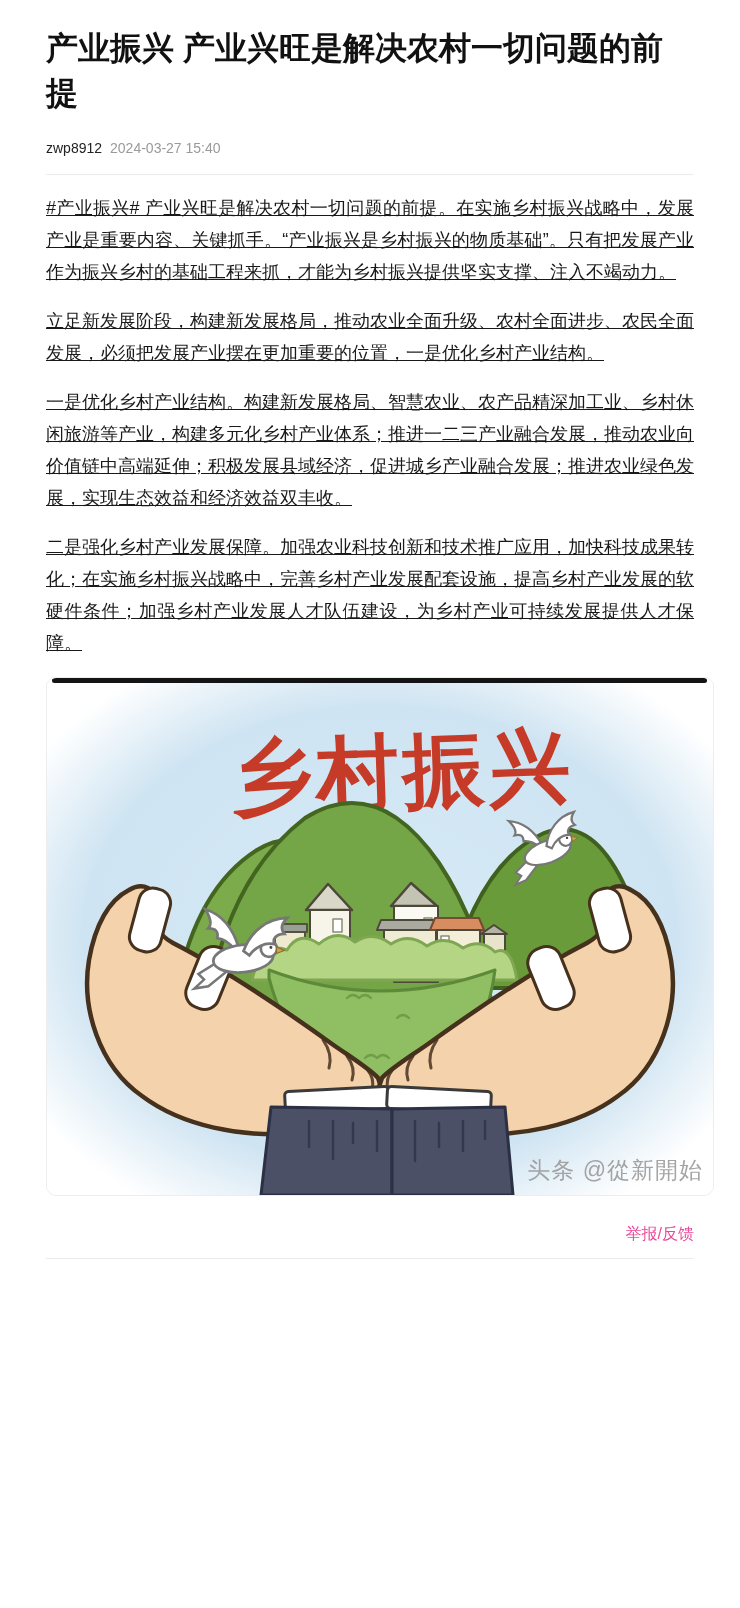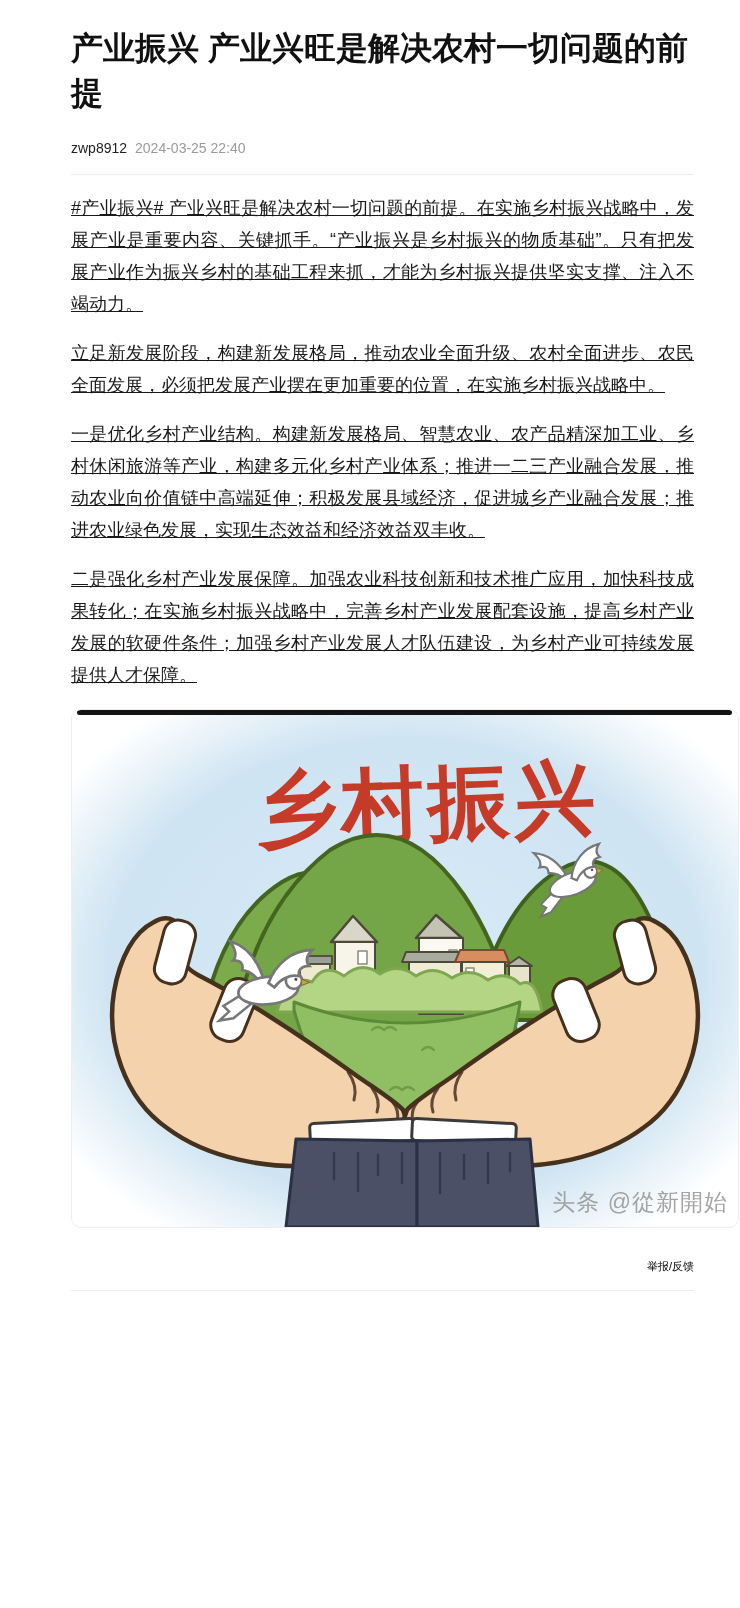--- a/index.html
+++ b/index.html
@@ -1,21 +1,21 @@
 <!DOCTYPE html>
 <html><head>
 <meta charset="utf-8">
 <style>
   html, body { margin:0; padding:0; background:#ffffff; }
   body {
     width:740px;
     font-family:"Liberation Sans","DejaVu Sans",sans-serif;
     color:#191919;
   }
-  .page { padding:26px 46px 15px;margin-left:25px; }
+  .page { padding:26px 46px 15px; }
 
   .article-title {
     margin:0;
     font-size:32px;
     line-height:45px;
     font-weight:700;
     color:#111111;
   }
 
   .meta {
@@ -55,46 +55,46 @@
     background:#ffffff;
   }
   figure.illustration svg { display:block; width:666px; height:517px; }
 
   .report-row {
     margin-top:28px;
     display:flex;
     justify-content:flex-end;
   }
   .report-row a {
-    font-size:11px;
+    font-size:16px;
     line-height:20px;
-    color:#000000;
+    color:#ec4899;
     text-decoration:none;
     cursor:pointer;
   }
 
   .bottom-divider { margin-top:14px; }
 </style>
 </head>
 <body>
 
 <div class="page">
 
   <h1 class="article-title">产业振兴 产业兴旺是解决农村一切问题的前提</h1>
 
   <div class="meta">
     <span class="author">zwp8912</span>
-    <span class="time">2024-03-25 22:40</span>
+    <span class="time">2024-03-27 15:40</span>
   </div>
 
   <div class="divider"></div>
 
   <div class="content">
     <p>#产业振兴# 产业兴旺是解决农村一切问题的前提。在实施乡村振兴战略中，发展产业是重要内容、关键抓手。“产业振兴是乡村振兴的物质基础”。只有把发展产业作为振兴乡村的基础工程来抓，才能为乡村振兴提供坚实支撑、注入不竭动力。</p>
-    <p>立足新发展阶段，构建新发展格局，推动农业全面升级、农村全面进步、农民全面发展，必须把发展产业摆在更加重要的位置，在实施乡村振兴战略中。</p>
+    <p>立足新发展阶段，构建新发展格局，推动农业全面升级、农村全面进步、农民全面发展，必须把发展产业摆在更加重要的位置，一是优化乡村产业结构。</p>
     <p>一是优化乡村产业结构。构建新发展格局、智慧农业、农产品精深加工业、乡村休闲旅游等产业，构建多元化乡村产业体系；推进一二三产业融合发展，推动农业向价值链中高端延伸；积极发展县域经济，促进城乡产业融合发展；推进农业绿色发展，实现生态效益和经济效益双丰收。</p>
     <p>二是强化乡村产业发展保障。加强农业科技创新和技术推广应用，加快科技成果转化；在实施乡村振兴战略中，完善乡村产业发展配套设施，提高乡村产业发展的软硬件条件；加强乡村产业发展人才队伍建设，为乡村产业可持续发展提供人才保障。</p>
   </div>
 
   <figure class="illustration">
     <svg viewBox="0 0 666 517" xmlns="http://www.w3.org/2000/svg">
       <defs>
         <radialGradient id="sky" cx="50%" cy="50%" r="62%">
           <stop offset="0%" stop-color="#d6eaf7"></stop>
           <stop offset="72%" stop-color="#cfe4f2"></stop>

